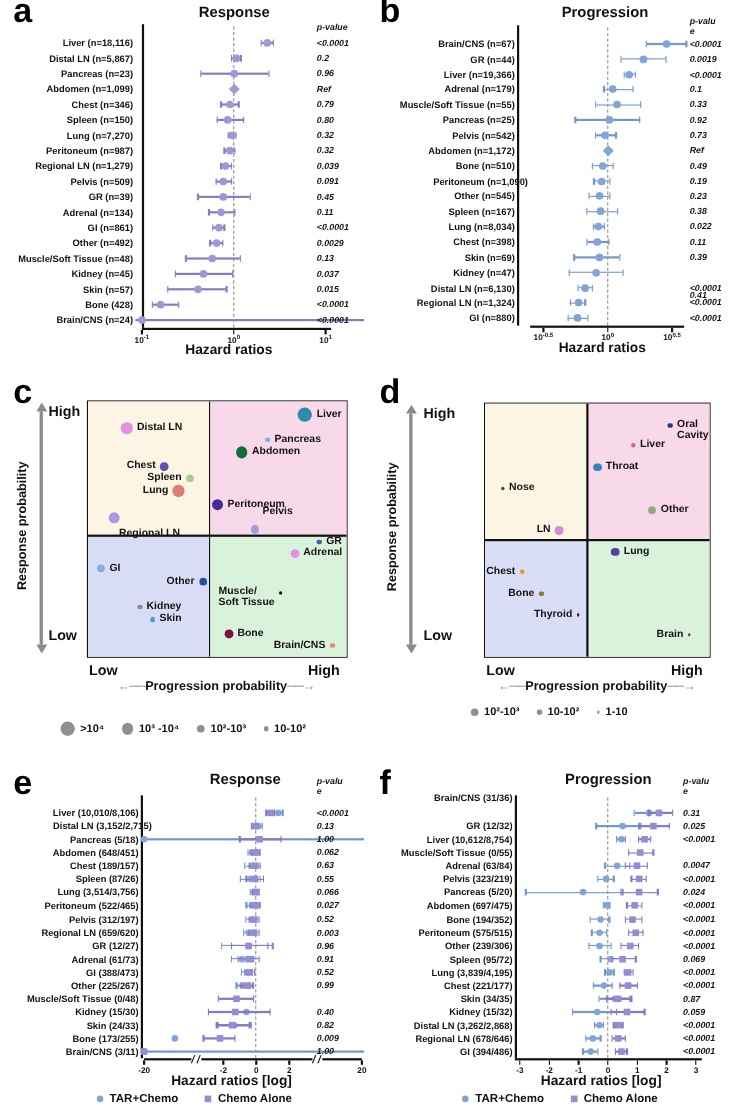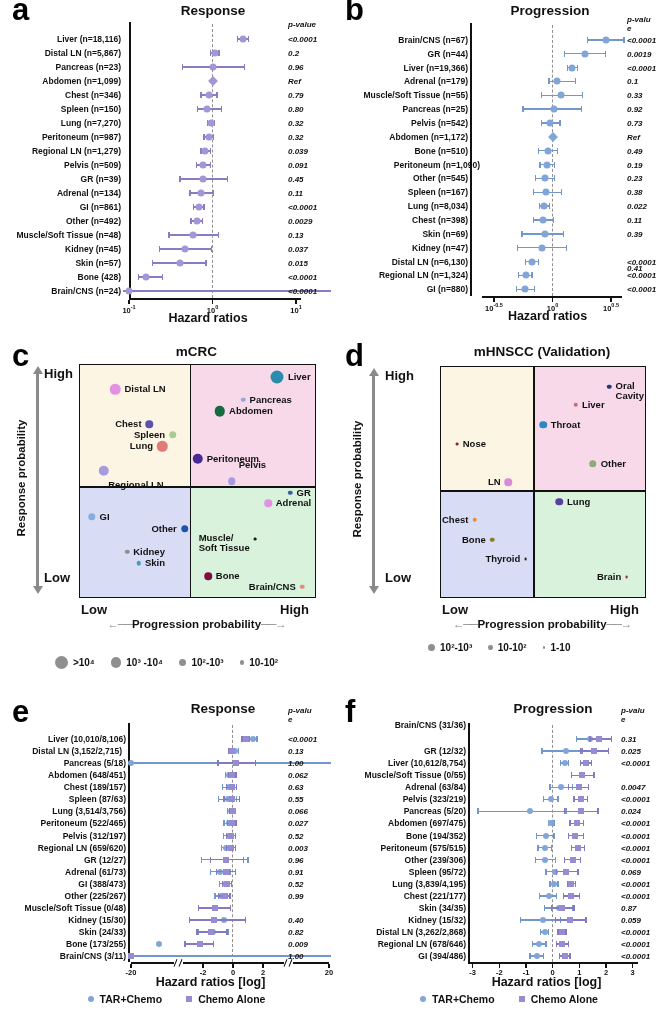--- a/index.html
+++ b/index.html
@@ -476,25 +476,25 @@
         <div class="tick" style="left:200.4px;top:273.74px;"></div>
         <div class="ticklab" style="left:201px;top:278.14px;">20</div>
         <div class="brkgap" style="left:46px;top:269.14px;width:9px;"></div>
         <div class="brk" style="left:47px;top:268.64px;"></div>
         <div class="brk" style="left:52px;top:268.64px;"></div>
         <div class="brkgap" style="left:156px;top:269.14px;width:9px;"></div>
         <div class="brk" style="left:157px;top:268.64px;"></div>
         <div class="brk" style="left:162px;top:268.64px;"></div>
       </div>
       <div class="rowlab" style="left: 0px; width: 126px; top: 49.03px;">Liver (10,010/8,106)</div>
-      <div class="rowlab" style="left: 0px; width: 122px; top: 61.09px;">Distal LN (3,152/2,715)</div>
+      <div class="rowlab" style="left: 0px; width: 138px; top: 61.09px;">Distal LN (3,152/2,715)</div>
       <div class="rowlab" style="left: 0px; width: 126px; top: 73.15px;">Pancreas (5/18)</div>
       <div class="rowlab" style="left: 0px; width: 126px; top: 85.21px;">Abdomen (648/451)</div>
       <div class="rowlab" style="left: 0px; width: 126px; top: 97.27px;">Chest (189/157)</div>
-      <div class="rowlab" style="left: 0px; width: 126px; top: 109.33px;">Spleen (87/63)</div>
+      <div class="rowlab" style="left: 0px; width: 126px; top: 109.33px;">Spleen (87/26)</div>
       <div class="rowlab" style="left: 0px; width: 126px; top: 121.39px;">Lung (3,514/3,756)</div>
       <div class="rowlab" style="left: 0px; width: 126px; top: 133.45px;">Peritoneum (522/465)</div>
       <div class="rowlab" style="left: 0px; width: 126px; top: 145.51px;">Pelvis (312/197)</div>
       <div class="rowlab" style="left: 0px; width: 126px; top: 157.57px;">Regional LN (659/620)</div>
       <div class="rowlab" style="left: 0px; width: 126px; top: 169.63px;">GR (12/27)</div>
       <div class="rowlab" style="left: 0px; width: 126px; top: 181.69px;">Adrenal (61/73)</div>
       <div class="rowlab" style="left: 0px; width: 126px; top: 193.75px;">GI (388/473)</div>
       <div class="rowlab" style="left: 0px; width: 126px; top: 205.81px;">Other (225/267)</div>
       <div class="rowlab" style="left: 0px; width: 126px; top: 217.87px;">Muscle/Soft Tissue (0/48)</div>
       <div class="rowlab" style="left: 0px; width: 126px; top: 229.93px;">Kidney (15/30)</div>
@@ -728,21 +728,20 @@
           <div>TAR+Chemo</div>
         </div>
         <div class="it">
           <div class="m" style="background: rgb(150, 140, 210);"></div>
           <div>Chemo Alone</div>
         </div>
       </div>
     </div>
     <div class="panel" style="left:0px;top:340px;width:333px;height:350px;">
       <div class="letter" style="top: 0px; left: 12px;">c</div>
-      <div class="ptitle" style="left: 79px; width: 235px; top: 4px;">mCRC</div>
       <div class="plotbox" style="left:79px;top:24px;width:235px;height:232px;">
         <div class="qd" style="left:0;top:0;width:47%;height:52.5%;background:#fcf5e3;"></div>
         <div class="qd" style="left:47%;top:0;width:53%;height:52.5%;background:#f8d9e9;"></div>
         <div class="qd" style="left:0;top:52.5%;width:47%;height:47.5%;background:#d9dcf5;"></div>
         <div class="qd" style="left:47%;top:52.5%;width:53%;height:47.5%;background:#d9f2dc;"></div>
         <div class="qline-v" style="left:calc(47% - 0.9px);"></div>
         <div class="qline-h" style="top:calc(52.5% - 0.9px);"></div>
         <div class="pt" style="left: 84%; top: 5%; width: 13px; height: 13px; background: rgb(43, 140, 173);"></div>
         <div class="ptlab" style="left: 84%; top: 5%; transform: translate(10.5px, -50%);">Liver</div>
         <div class="pt" style="left: 15%; top: 10.5%; width: 10.5px; height: 10.5px; background: rgb(227, 146, 227);"></div>
@@ -810,21 +809,20 @@
           <div>10²-10³</div>
         </div>
         <div class="it">
           <div class="dot" style="width: 4.5px; height: 4.5px;"></div>
           <div>10-10²</div>
         </div>
       </div>
     </div>
     <div class="panel" style="left:333px;top:340px;width:332px;height:350px;">
       <div class="letter" style="top: 0px; left: 12px;">d</div>
-      <div class="ptitle" style="left: 107px; width: 204px; top: 4px;">mHNSCC (Validation)</div>
       <div class="plotbox" style="left:107px;top:26px;width:204px;height:230px;">
         <div class="qd" style="left:0;top:0;width:45.5%;height:54%;background:#fcf5e3;"></div>
         <div class="qd" style="left:45.5%;top:0;width:54.5%;height:54%;background:#f8d9e9;"></div>
         <div class="qd" style="left:0;top:54%;width:45.5%;height:46%;background:#d9dcf5;"></div>
         <div class="qd" style="left:45.5%;top:54%;width:54.5%;height:46%;background:#d9f2dc;"></div>
         <div class="qline-v" style="left:calc(45.5% - 0.9px);"></div>
         <div class="qline-h" style="top:calc(54% - 0.9px);"></div>
         <div class="pt" style="left: 82.5%; top: 8.5%; width: 4.5px; height: 4.5px; background: rgb(32, 58, 128);"></div>
         <div class="ptlab" style="left: 82.5%; top: 8.5%; transform: translate(6.25px, -30%);">Oral
 Cavity</div>

